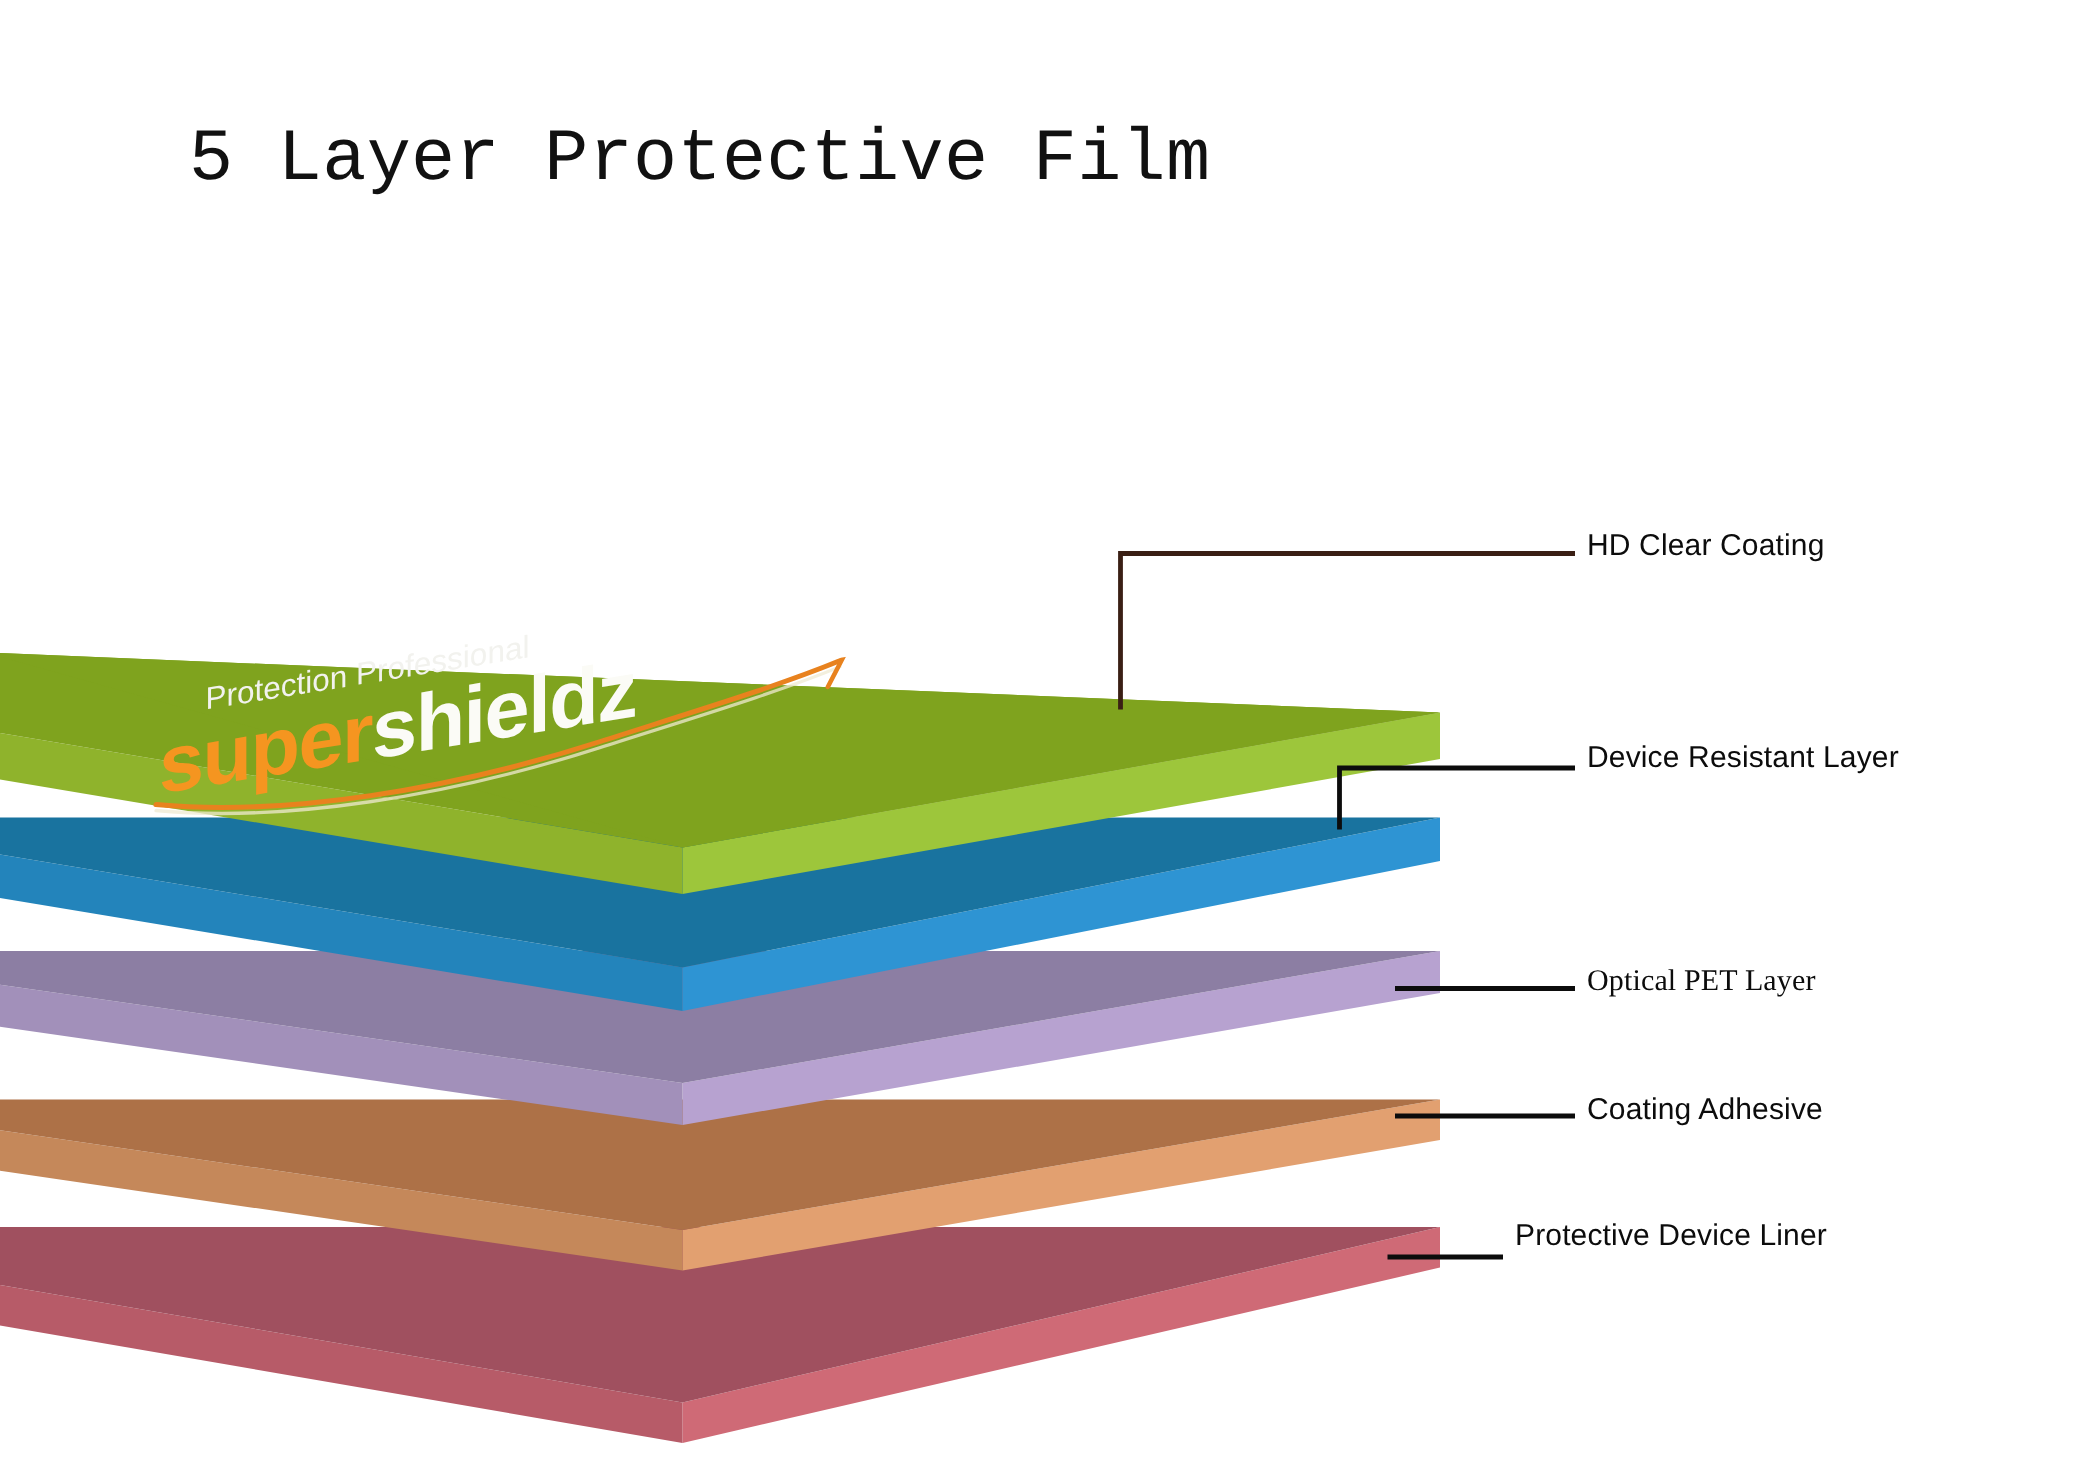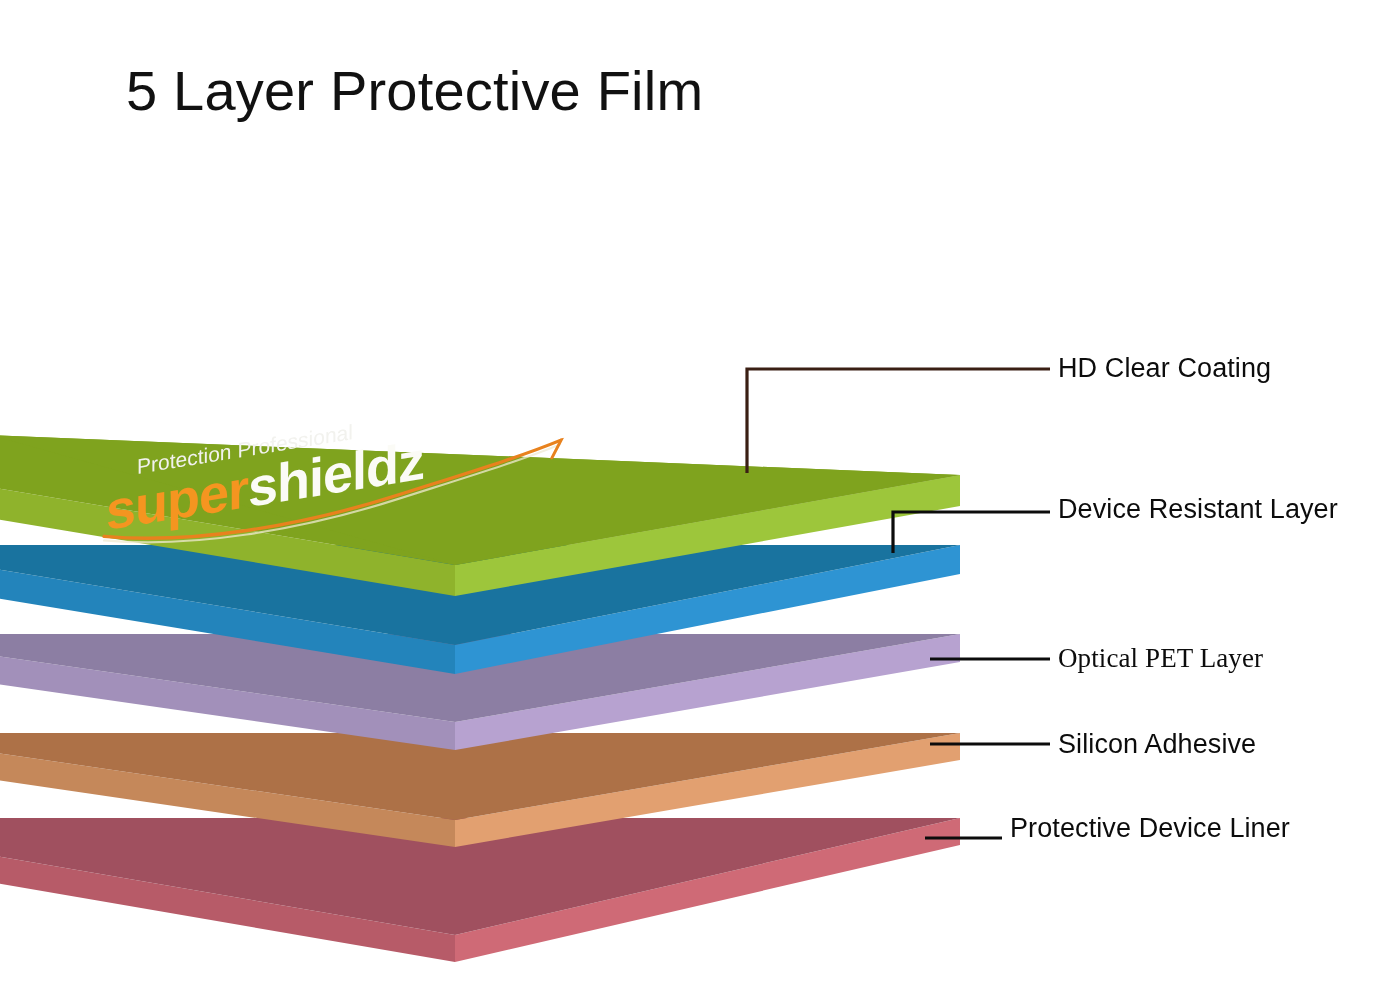--- a/index.html
+++ b/index.html
@@ -24,31 +24,31 @@
     position: absolute;
     left: 0;
     top: 0;
     width: 1400px;
     height: 987px;
     display: block;
   }
   .page-title {
     position: absolute;
     left: 126px;
-    top: 20px;
-    font-size: 56px;
+    top: 45px;
+    font-size: 49px;
     font-weight: normal;
     color: #111111;
     letter-spacing: 0.2px;
     white-space: nowrap;
-    font-family: Liberation Sans, sans-serif;
+    font-family: Liberation Mono, monospace;
   }
   .layer-label {
     position: absolute;
-    font-size: 27px;
+    font-size: 20px;
     color: #0c0c0c;
     white-space: nowrap;
     font-family: "Liberation Sans", sans-serif;
     letter-spacing: 0.1px;
   }
   #label-hd          { left: 1058px; top: 353px; }
   #label-scratch     { left: 1058px; top: 494px; }
   #label-pet         { left: 1058px; top: 643px; font-family: Liberation Serif, serif; }
   #label-silicon     { left: 1058px; top: 729px; }
   #label-liner       { left: 1010px; top: 813px; }
@@ -168,17 +168,17 @@
       <path d="M452,18 L470,-14" fill="none" stroke="#e8821e" stroke-width="3.2" stroke-linecap="round"></path>
     </svg>
   </div>
 
   <div class="layer-label" id="label-hd">HD Clear Coating</div>
 
   <div class="layer-label" id="label-scratch">Device Resistant Layer</div>
 
   <div class="layer-label" id="label-pet">Optical PET Layer</div>
 
-  <div class="layer-label" id="label-silicon">Silicon Adhesive</div>
+  <div class="layer-label" id="label-silicon">Coating Adhesive</div>
 
   <div class="layer-label" id="label-liner">Protective Device Liner</div>
 
 </div>
 
 </body></html>

